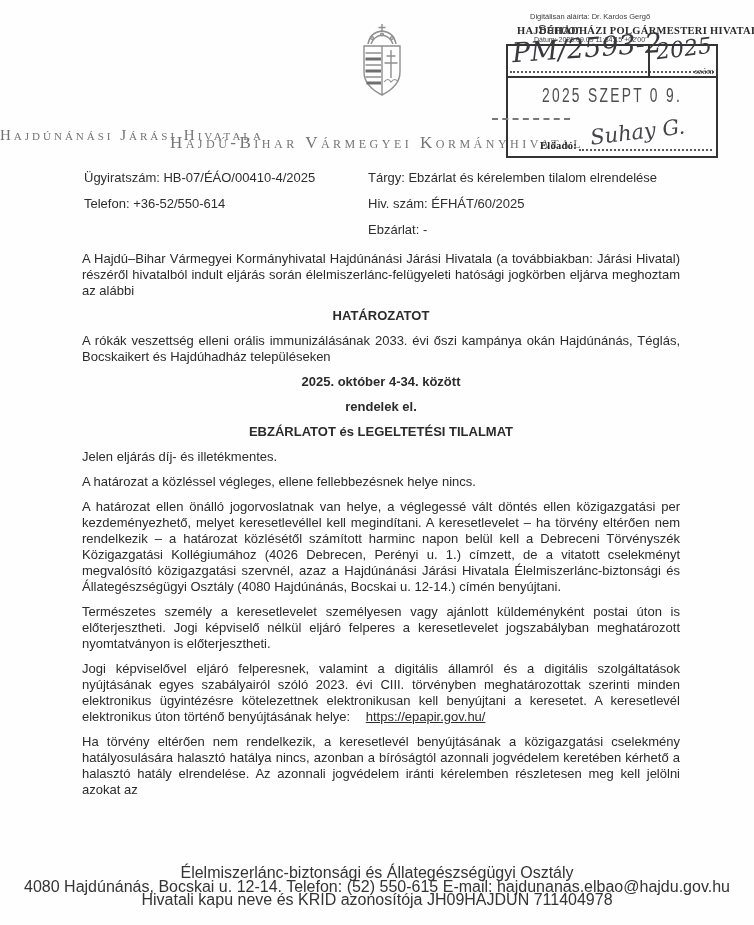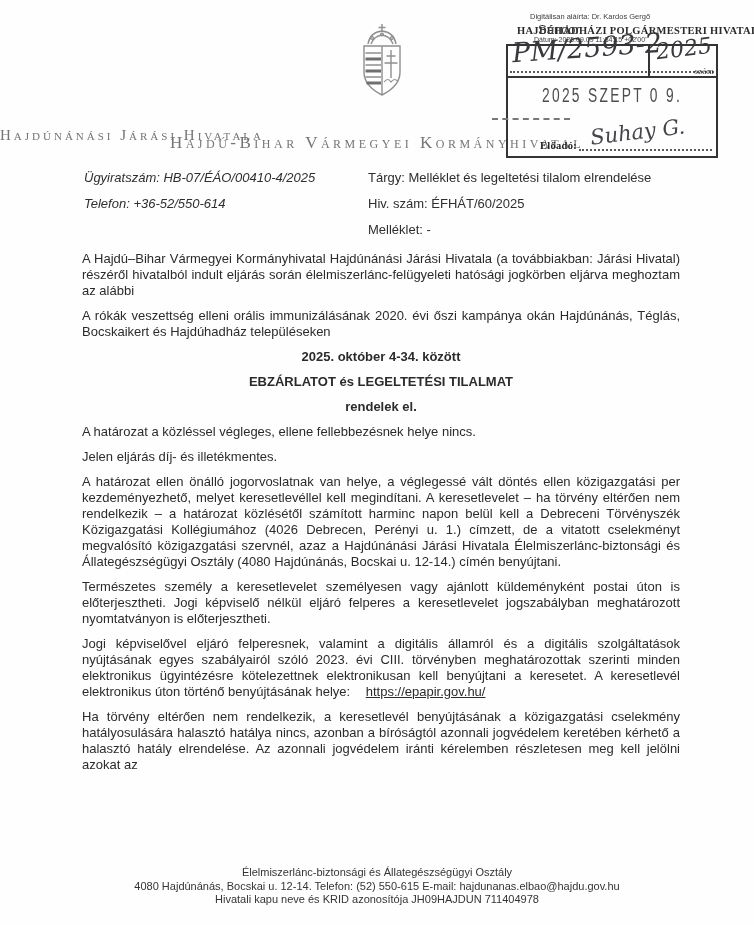--- a/index.html
+++ b/index.html
@@ -50,36 +50,36 @@
   }
   .stamp-dash2{position:absolute; left:-16px; top:72px; width:78px; border-top:2px dashed #787878;}
   .eloado-row{position:absolute; left:4px; right:4px; bottom:5px; display:flex; align-items:flex-end;margin-left:28px;}
   .eloado-label{font-weight:bold; font-size:10.5px; color:#232323; letter-spacing:.3px;}
   .eloado-dots{flex:1; border-bottom:2px dotted #5a5a5a; margin-left:2px; height:11px;}
   .hw-sign{position:absolute; left:82px; bottom:12px; font-size:21px; transform:rotate(-7deg); color:#44444a;}
 
   
   .meta{position:absolute; top:165px; font-size:13px; color:#2e2e2e;}
   .meta div{line-height:26px; white-space:nowrap;}
-  .meta-left{left:84px;font-style:italic;}
+  .meta-left{left:84px;}
   .meta-right{left:368px;}
 
   
   .body{
     position:absolute; top:251px; left:82px; width:598px;
     font-size:13px; line-height:16px; text-align:justify; color:#2b2b2b;
   }
   .body p{margin:0 0 9px;}
   .body .center{text-align:center; font-weight:bold;}
   .doc-link{color:#2b2b2b; text-decoration:underline;padding-left:12px;}
 
   
   .footer{
     position:absolute; top:866px; left:0; width:754px; text-align:center;
-    font-size:11px; line-height:13.5px; color:#343434;
+    font-size:16px; line-height:13.5px; color:#343434;
   }
 </style>
 </head>
 <body>
 
 <div class="page">
 
   <svg class="coa" viewBox="0 0 64 80" fill="none">
     <g stroke="#8f8f8f" stroke-width="1.4">
       <path d="M32 4 v8 M28.5 7.5 h7"></path>
@@ -122,33 +122,34 @@
       </div>
       <span class="hw hw-sign">Suhay G.</span>
     </div>
   </div>
 
   <div class="meta meta-left">
     <div>Ügyiratszám: HB-07/ÉÁO/00410-4/2025</div>
     <div>Telefon: +36-52/550-614</div>
   </div>
   <div class="meta meta-right">
-    <div>Tárgy: Melléklet és legeltetési tilalom elrendelése</div>
+    <div>Tárgy: Ebzárlat és kérelemben tilalom elrendelése</div>
     <div>Hiv. szám: ÉFHÁT/60/2025</div>
-    <div>Melléklet: -</div>
+    <div>Ebzárlat: -</div>
   </div>
 
   <div class="body">
     <p>A Hajdú–Bihar Vármegyei Kormányhivatal Hajdúnánási Járási Hivatala (a továbbiakban: Járási Hivatal) részéről hivatalból indult eljárás során élelmiszerlánc-felügyeleti hatósági jogkörben eljárva meghoztam az alábbi</p>
-    <p>A rókák veszettség elleni orális immunizálásának 2020. évi őszi kampánya okán Hajdúnánás, Téglás, Bocskaikert és Hajdúhadház településeken</p>
+    <p class="center">HATÁROZATOT</p>
+    <p>A rókák veszettség elleni orális immunizálásának 2033. évi őszi kampánya okán Hajdúnánás, Téglás, Bocskaikert és Hajdúhadház településeken</p>
     <p class="center">2025. október 4-34. között</p>
+    <p class="center">rendelek el.</p>
     <p class="center">EBZÁRLATOT és LEGELTETÉSI TILALMAT</p>
-    <p class="center">rendelek el.</p>
+    <p>Jelen eljárás díj- és illetékmentes.</p>
     <p>A határozat a közléssel végleges, ellene fellebbezésnek helye nincs.</p>
-    <p>Jelen eljárás díj- és illetékmentes.</p>
     <p>A határozat ellen önálló jogorvoslatnak van helye, a véglegessé vált döntés ellen közigazgatási per kezdeményezhető, melyet keresetlevéllel kell megindítani. A keresetlevelet – ha törvény eltérően nem rendelkezik – a határozat közlésétől számított harminc napon belül kell a Debreceni Törvényszék Közigazgatási Kollégiumához (4026 Debrecen, Perényi u. 1.) címzett, de a vitatott cselekményt megvalósító közigazgatási szervnél, azaz a Hajdúnánási Járási Hivatala Élelmiszerlánc-biztonsági és Állategészségügyi Osztály (4080 Hajdúnánás, Bocskai u. 12-14.) címén benyújtani.</p>
     <p>Természetes személy a keresetlevelet személyesen vagy ajánlott küldeményként postai úton is előterjesztheti. Jogi képviselő nélkül eljáró felperes a keresetlevelet jogszabályban meghatározott nyomtatványon is előterjesztheti.</p>
     <p><span>Jogi képviselővel eljáró felperesnek, valamint a digitális államról és a digitális szolgáltatások nyújtásának egyes szabályairól szóló 2023. évi CIII. törvényben meghatározottak szerinti minden elektronikus ügyintézésre kötelezettnek elektronikusan kell benyújtani a keresetet. A keresetlevél elektronikus úton történő benyújtásának helye: </span><a class="doc-link" href="#">https://epapir.gov.hu/</a></p>
     <p>Ha törvény eltérően nem rendelkezik, a keresetlevél benyújtásának a közigazgatási cselekmény hatályosulására halasztó hatálya nincs, azonban a bíróságtól azonnali jogvédelem keretében kérhető a halasztó hatály elrendelése. Az azonnali jogvédelem iránti kérelemben részletesen meg kell jelölni azokat az</p>
   </div>
 
   <div class="footer">
     <div>Élelmiszerlánc-biztonsági és Állategészségügyi Osztály</div>
     <div>4080 Hajdúnánás, Bocskai u. 12-14. Telefon: (52) 550-615 E-mail: hajdunanas.elbao@hajdu.gov.hu</div>
     <div>Hivatali kapu neve és KRID azonosítója JH09HAJDUN 711404978</div>

